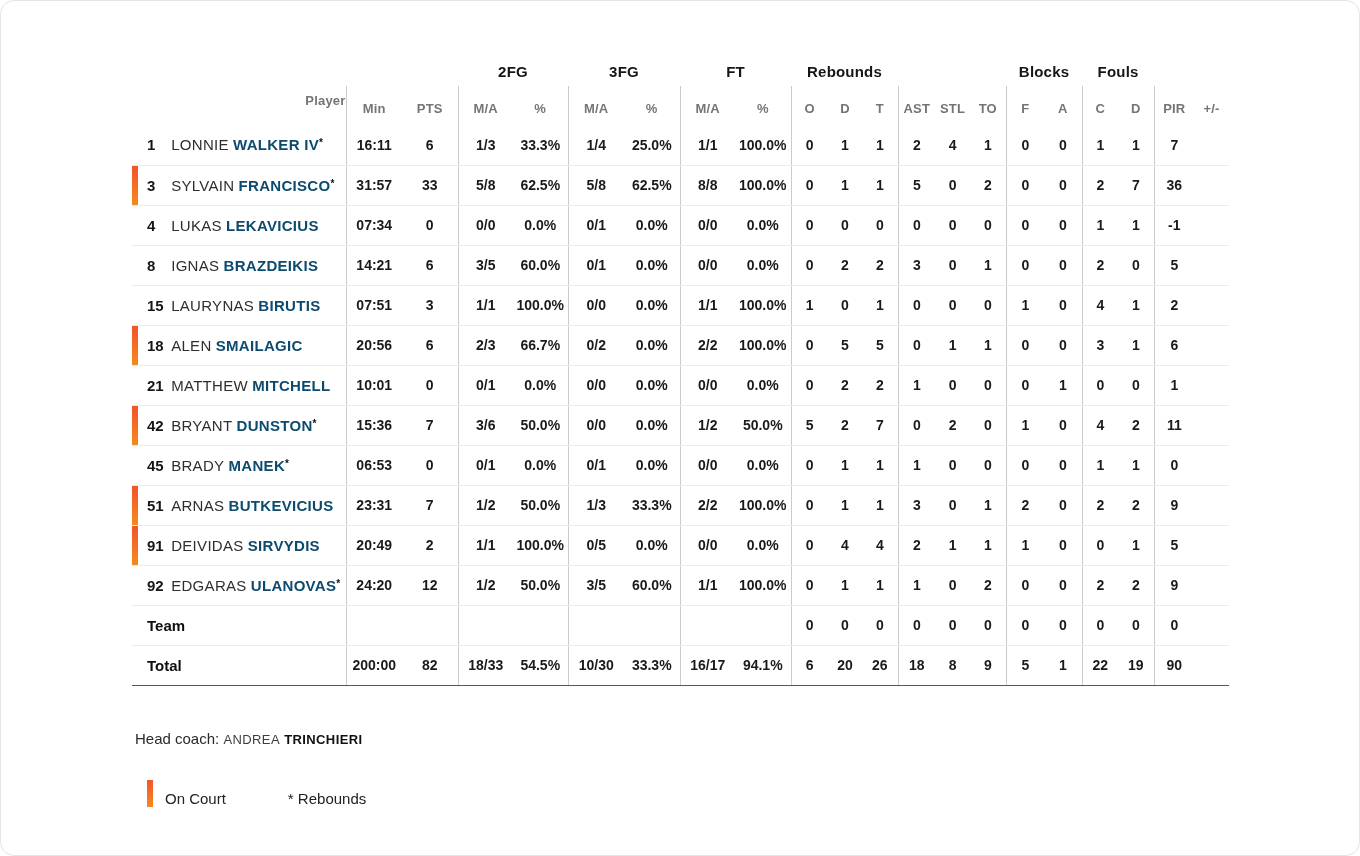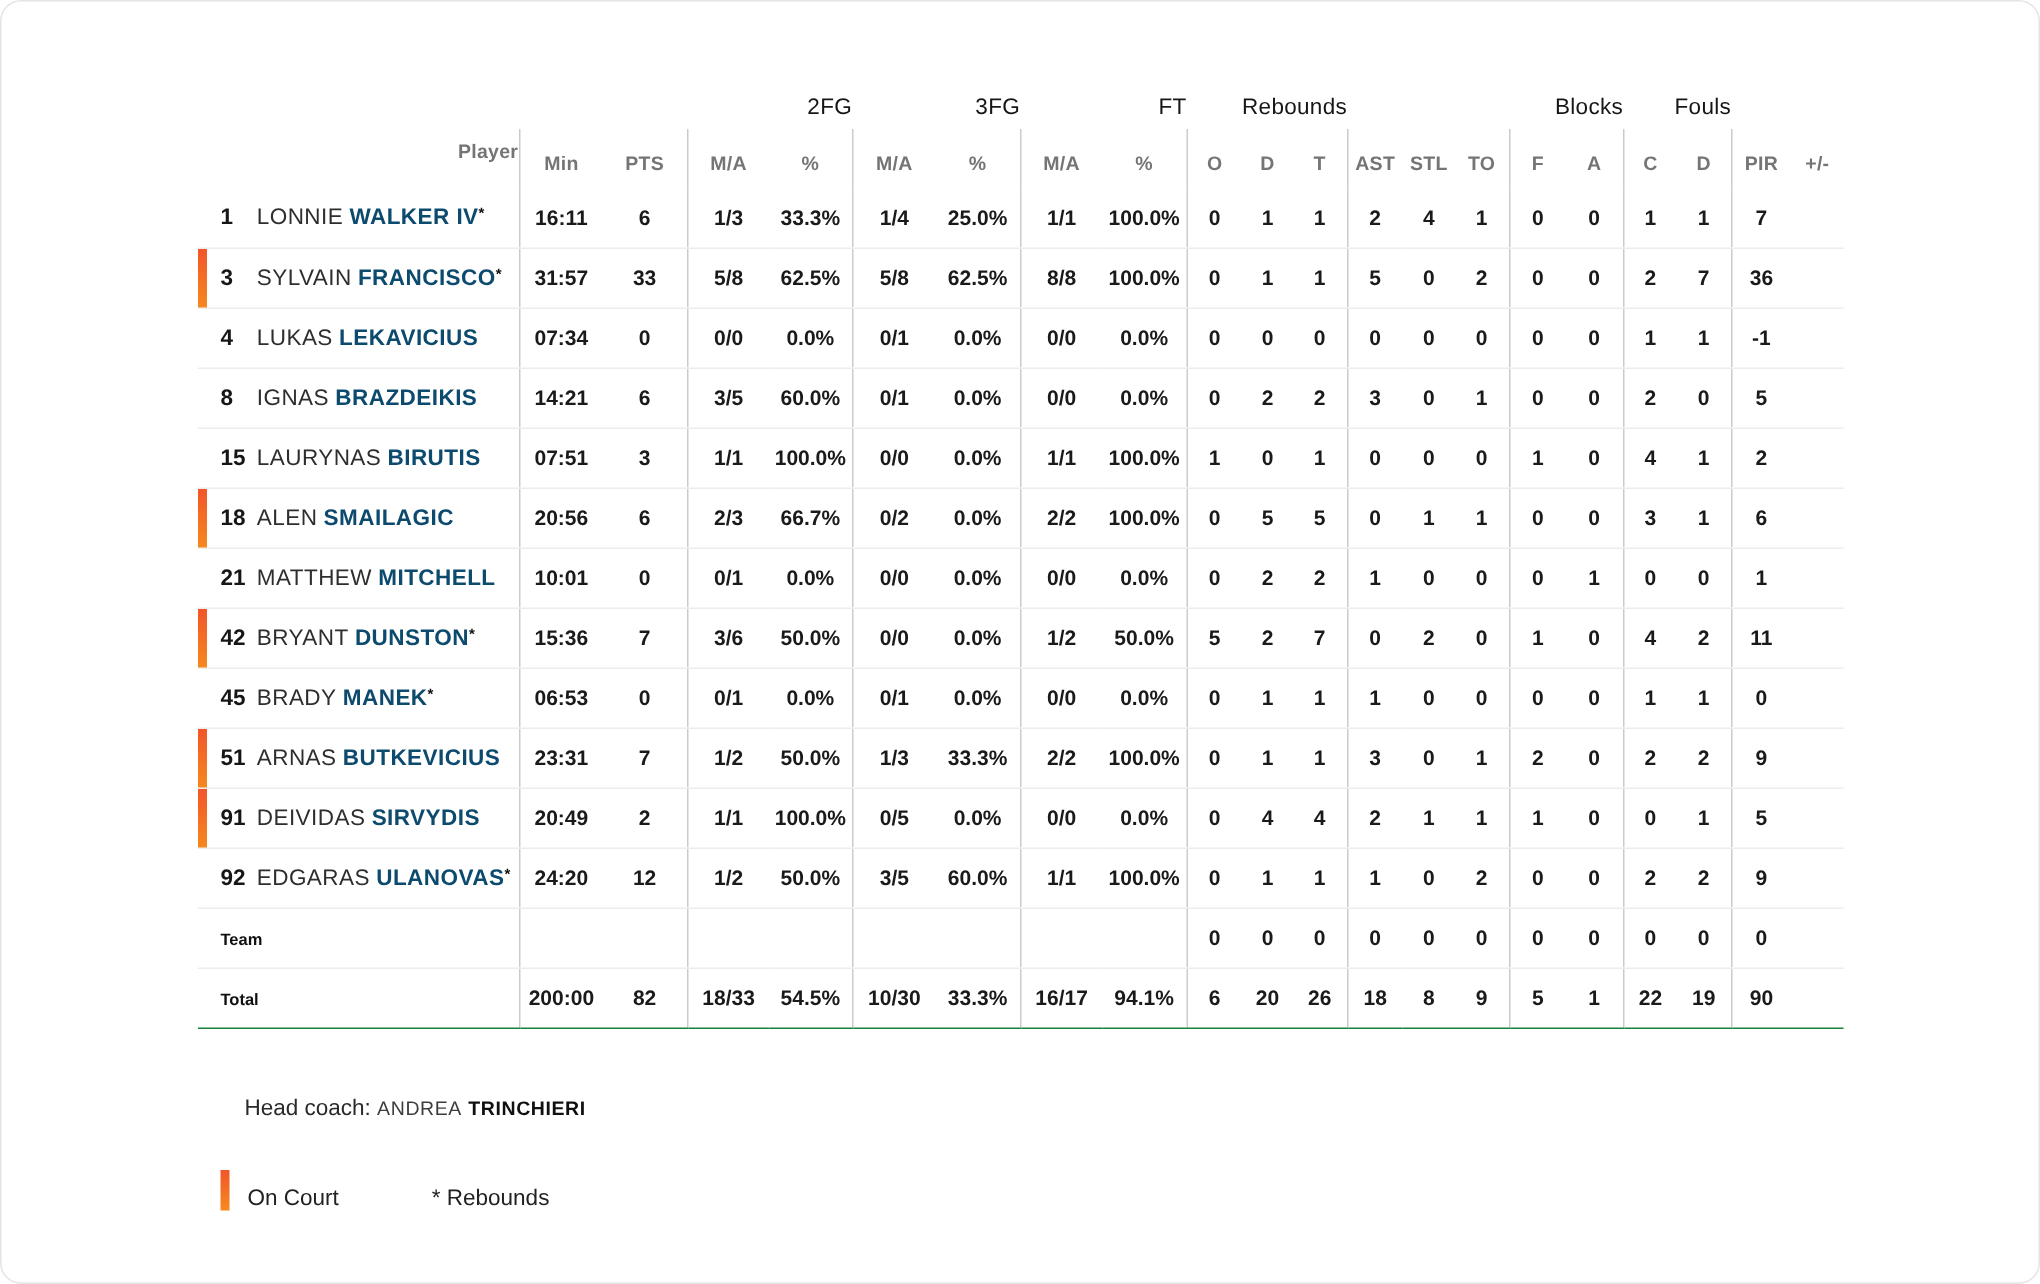--- a/index.html
+++ b/index.html
@@ -33,23 +33,23 @@
   col.c-maft { width: 55px; } col.c-pft { width: 56px; }
   col.c-o { width: 37px; } col.c-d { width: 34px; } col.c-t { width: 36px; }
   col.c-ast { width: 37px; } col.c-stl { width: 35px; } col.c-to { width: 36px; }
   col.c-f { width: 38px; } col.c-a { width: 38px; }
   col.c-fc { width: 36px; } col.c-fd { width: 36px; }
   col.c-pir { width: 40px; } col.c-pm { width: 35px; }
 
   tr.group-row th {
     height: 30px;
     font-size: 15px;
-    font-weight: 400;
+    font-weight: 700;
     color: #161616;
-    text-align: right;
+    text-align: center;
     vertical-align: middle;
     letter-spacing: 0.2px;
   }
   tr.sub-row th {
     height: 39px;
     font-size: 13px;
     font-weight: 700;
     color: #757575;
     text-align: center;
     vertical-align: bottom;
@@ -99,25 +99,25 @@
   }
   .fname { font-weight: 400; color: #2e2e2e; letter-spacing: 0.3px; }
   .lname { font-weight: 800; color: #0c4a6e; letter-spacing: 0.3px; }
   .star {
     font-size: 10px;
     font-weight: 800;
     vertical-align: top;
     line-height: 1.4;
     color: #0f0f0f;
   }
-  .rowlabel { font-weight: 800; font-size: 11px; color: #0f0f0f; }
+  .rowlabel { font-weight: 800; font-size: 15px; color: #0f0f0f; }
 
   .coach-line {
     position: absolute;
-    left: 162px; top: 729px;
+    left: 134px; top: 729px;
     font-size: 15px;
     color: #2a2a2a;
     font-weight: 400;
   }
   .coach-first { font-size: 13px; color: #3d3d3d; letter-spacing: 0.4px; }
   .coach-last { font-size: 13px; color: #101010; font-weight: 800; letter-spacing: 0.4px; }
 
   .legend {
     position: absolute;
     left: 146px; top: 779px;

